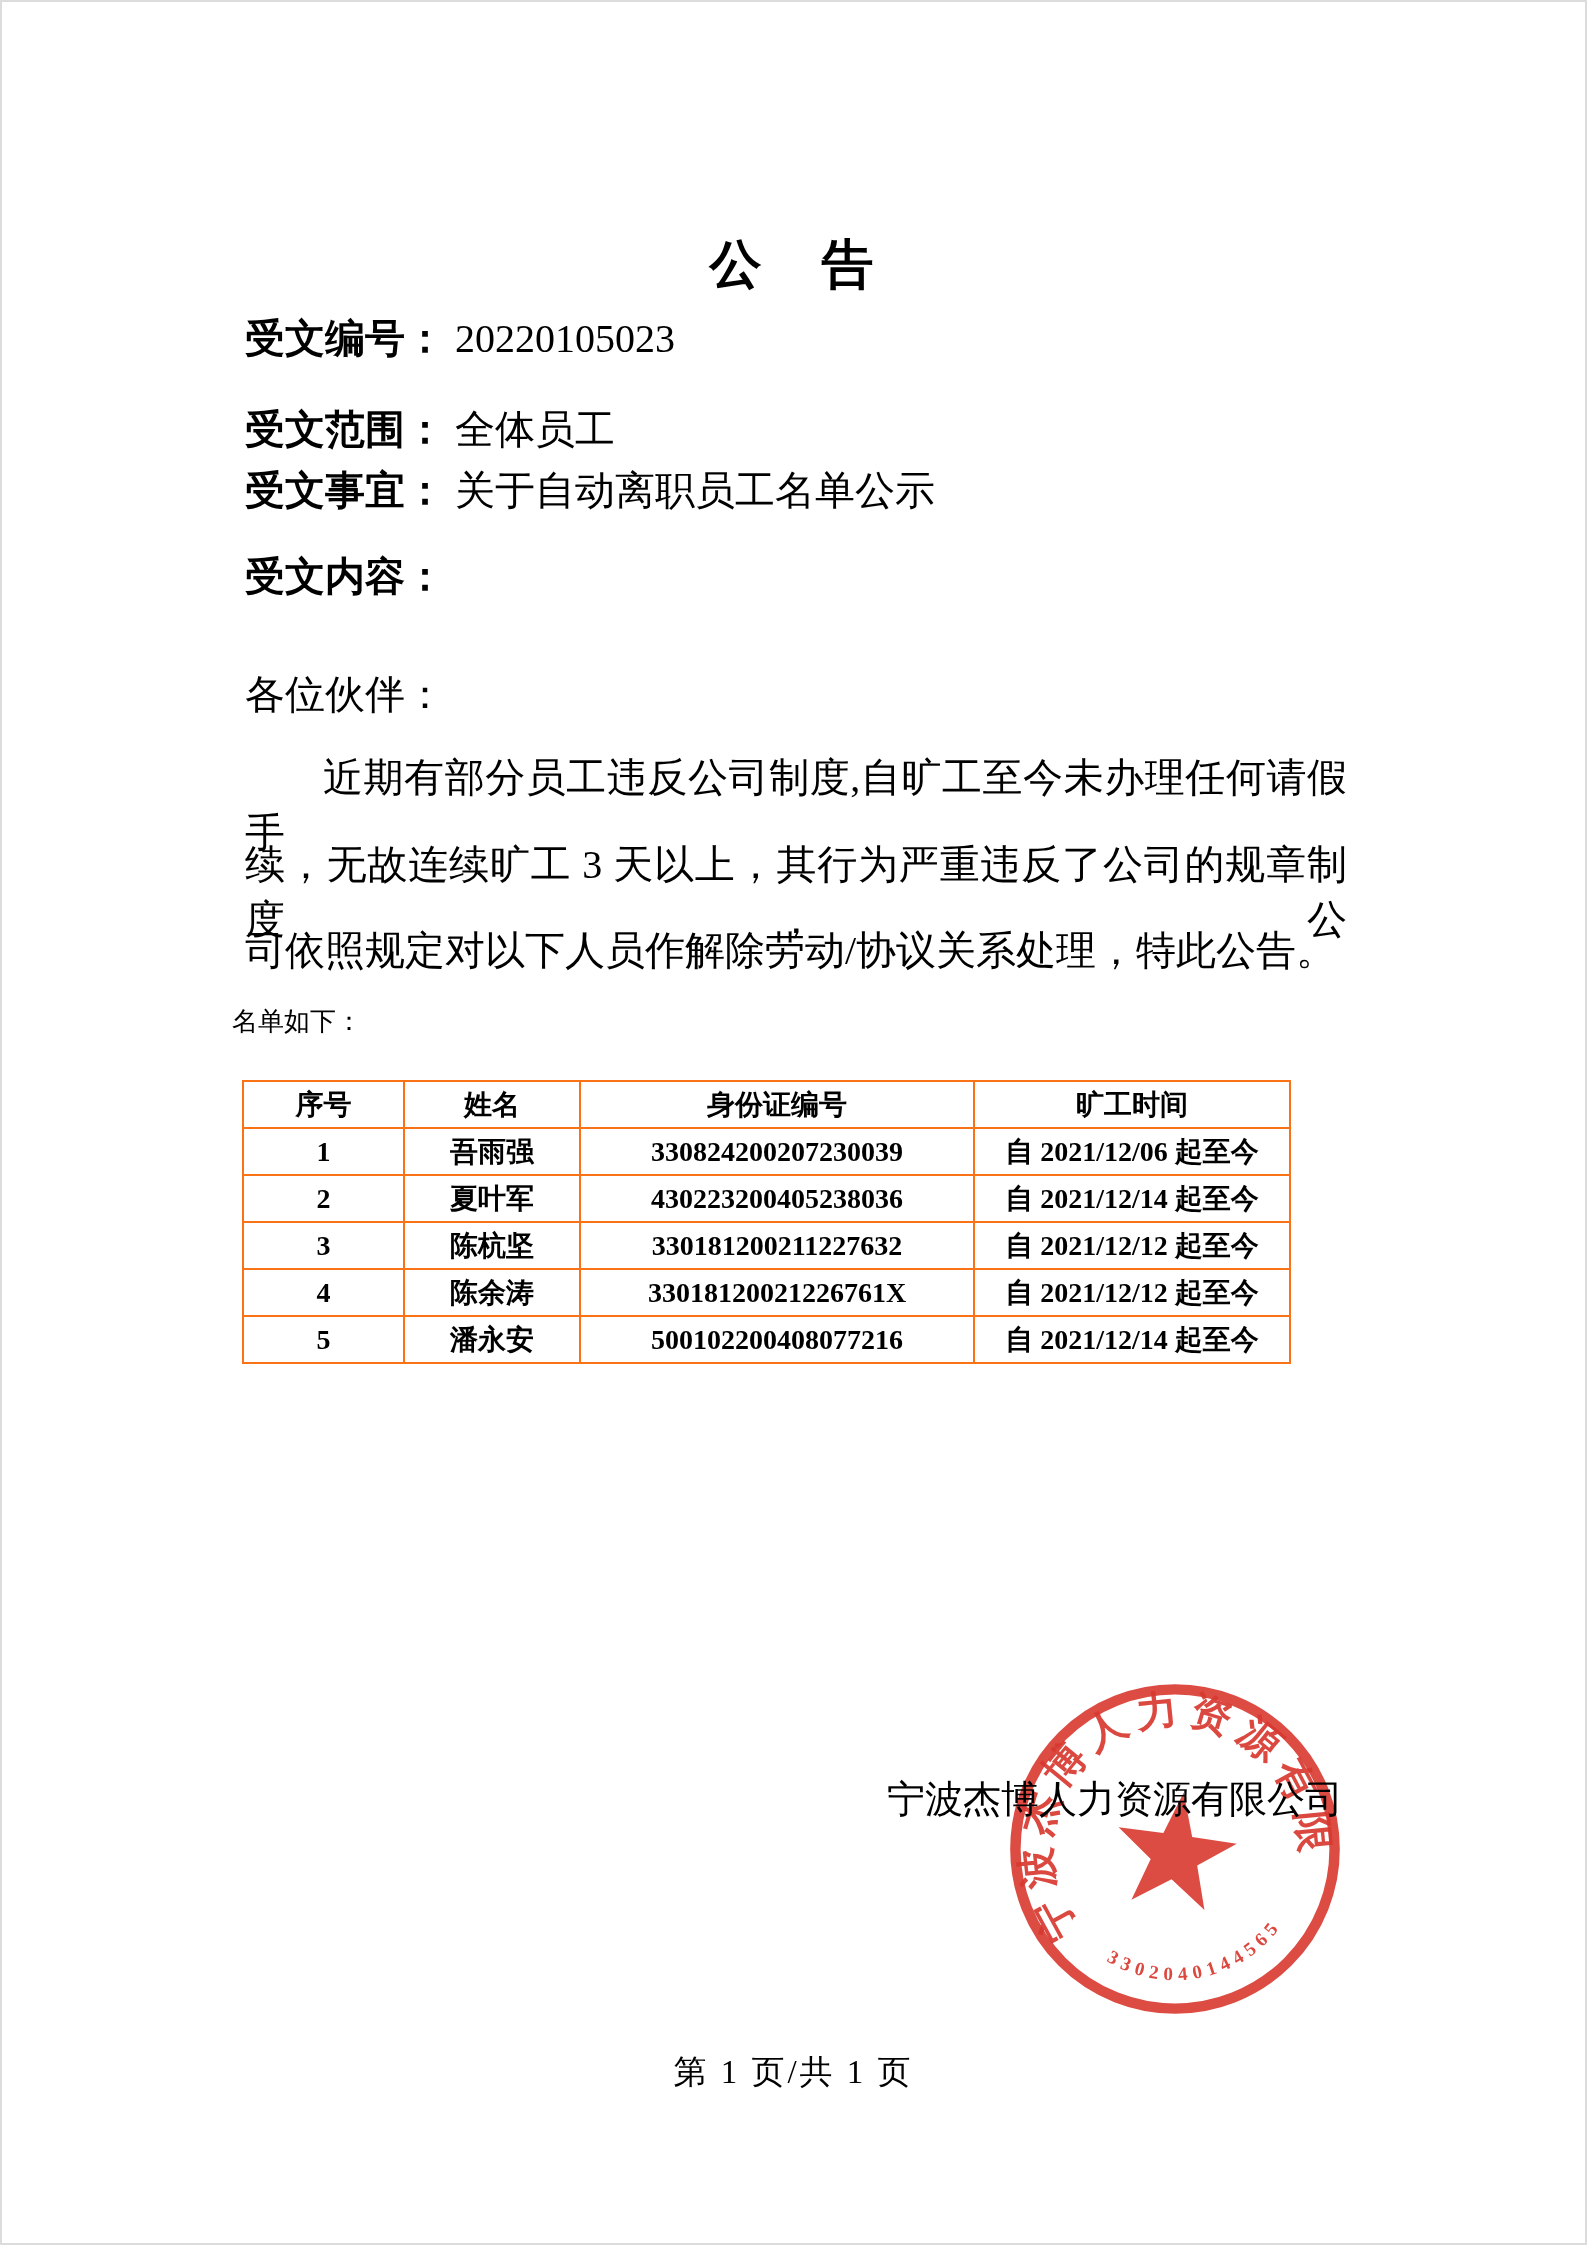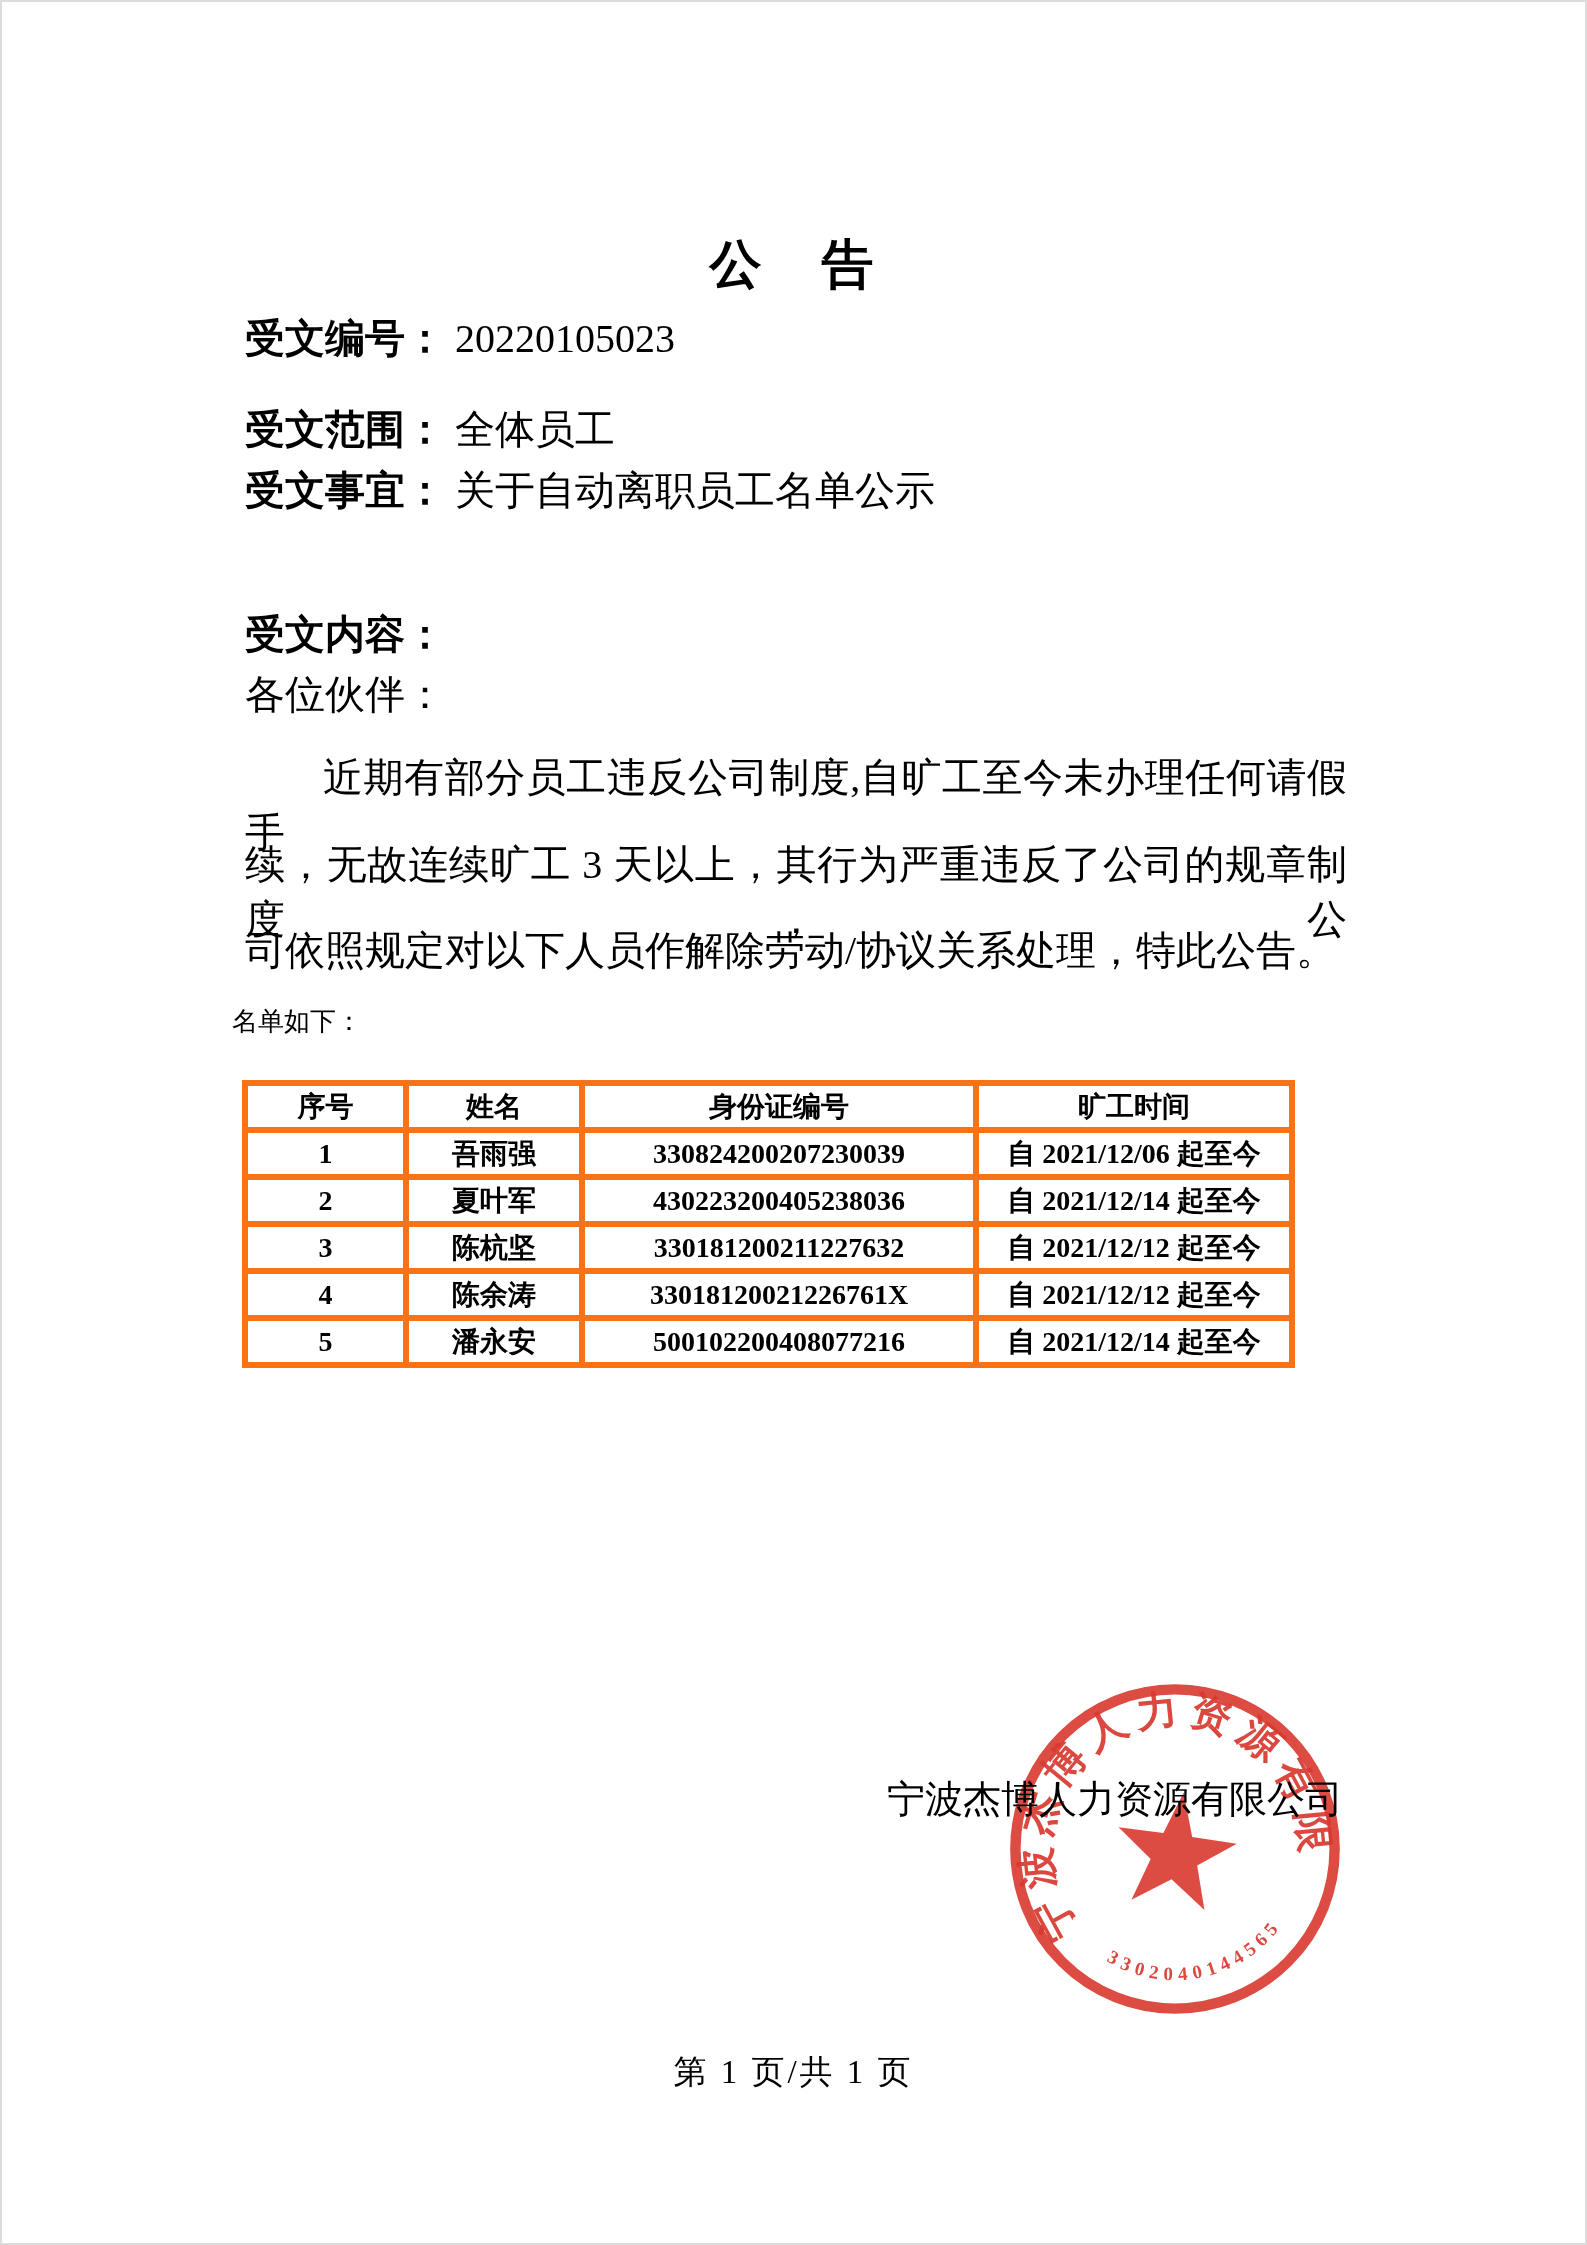--- a/index.html
+++ b/index.html
@@ -41,21 +41,21 @@
     position:absolute; left:230px; top:1002px;
     font-size:26px; font-weight:400;
   }
   table.roster {
     position:absolute; left:240px; top:1078px;
     border-collapse:collapse;
     table-layout:fixed;
     font-size:28px; font-weight:700;
   }
   table.roster td, table.roster th {
-    border:6px solid #f97316;
+    border:2px solid #f97316;
     text-align:center; vertical-align:middle;
     height:47px; padding:0;
     font-weight:700;
   }
   .col-no { width:161px; }
   .col-name { width:176px;border-radius:6px; }
   .col-id { width:394px; }
   .col-time { width:316px; }
   .sig-company {
     position:absolute; right:242px; top:1772px;
@@ -86,21 +86,21 @@
 
   <div class="field-row" style="top:310px">
     <span class="field-label">受文编号：</span><span class="field-value">20220105023</span>
   </div>
   <div class="field-row" style="top:401px">
     <span class="field-label">受文范围：</span><span class="field-value">全体员工</span>
   </div>
   <div class="field-row" style="top:462px">
     <span class="field-label">受文事宜：</span><span class="field-value">关于自动离职员工名单公示</span>
   </div>
-  <div class="field-row" style="top:606px">
+  <div class="field-row" style="top:548px">
     <span class="field-label">受文内容：</span><span class="field-value"></span>
   </div>
 
   <div class="salutation">各位伙伴：</div>
 
   <div class="para-line just indent" style="top:748px">近期有部分员工违反公司制度,自旷工至今未办理任何请假手</div>
   <div class="para-line just" style="top:835px">续，无故连续旷工 3 天以上，其行为严重违反了公司的规章制度，公</div>
   <div class="para-line" style="top:921px">司依照规定对以下人员作解除劳动/协议关系处理，特此公告。</div>
 
   <div class="list-intro">名单如下：</div>

